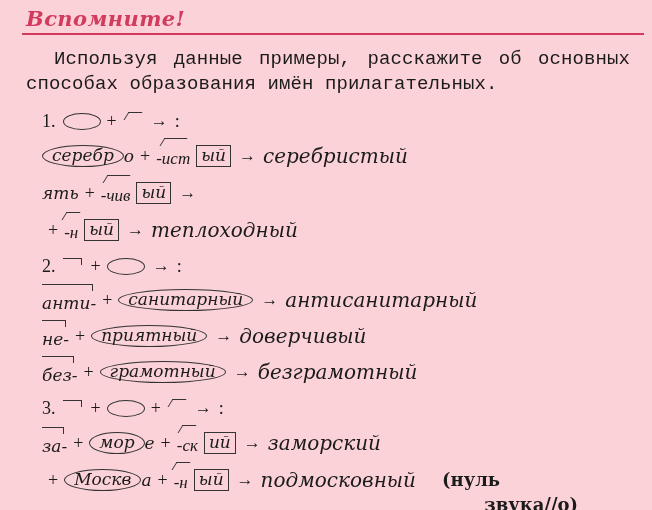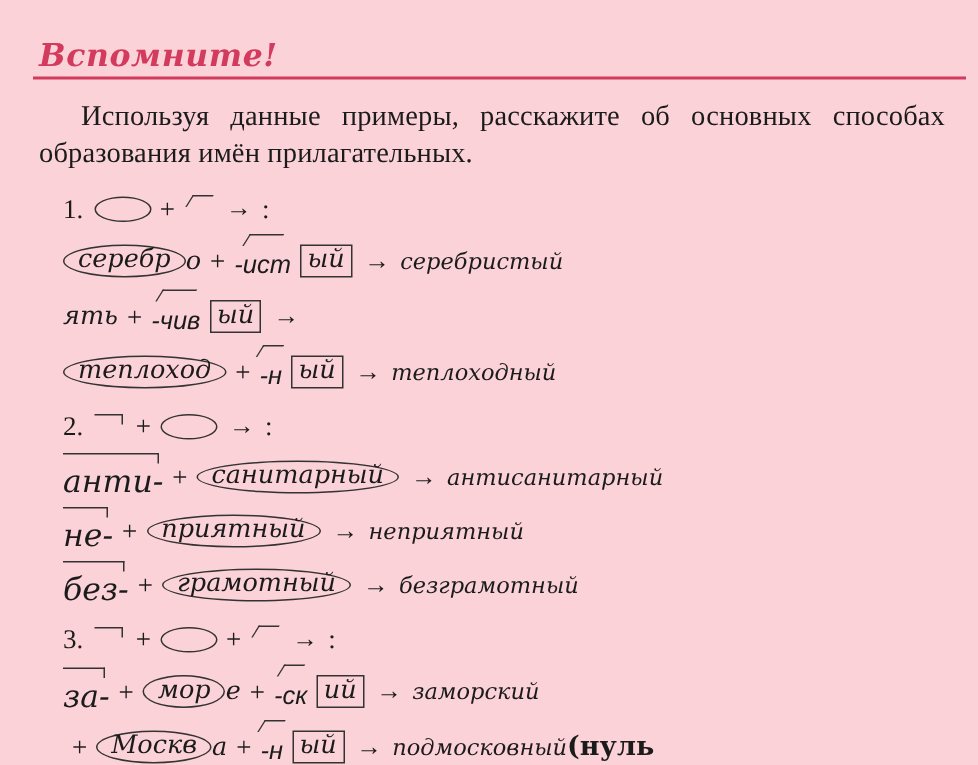--- a/index.html
+++ b/index.html
@@ -13,21 +13,21 @@
     font-family: "Liberation Serif", serif;
     color: #1b1b1b;
     overflow: hidden;
     position: relative;
   }
   .page {
     position: relative;
     width: 652px;
     height: 510px;
     box-sizing: border-box;
-    padding: 22px 14px 0 22px;
+    padding: 4px 14px 0 22px;
   }
   
   .header-title {
     font-family: "DejaVu Serif", serif;
     font-style: italic;
     font-weight: bold;
     font-size: 21px;
     color: #d23b5e;
     letter-spacing: 0.4px;
     margin: 2px 0 2px 4px;
@@ -39,20 +39,21 @@
     width: 622px;
   }
   
   .intro {
     font-size: 19px;
     line-height: 25px;
     text-align: justify;
     text-indent: 28px;
     margin: 0 8px 8px 4px;
     letter-spacing: 0.1px;
+    font-family: Liberation Mono, monospace;
   }
   
   .rules {
     margin: 0;
     padding: 0 0 0 20px;
   }
   .rule-block {
     margin-bottom: 2px;
   }
   .line {
@@ -99,21 +100,21 @@
   .root-oval.empty {
     width: 36px;
     height: 15px;
     padding: 0;
     vertical-align: middle;
   }
   .suffix-hat {
     position: relative;
     display: inline-block;
     font-style: italic;
-    font-family: Liberation Sans, sans-serif;
+    font-family: Liberation Serif, serif;
     font-size: 17px;
     padding-top: 7px;
   }
   .suffix-hat::before {
     content: "";
     position: absolute;
     left: 50%;
     top: 1px;
     width: 13px;
     height: 7px;
@@ -129,21 +130,21 @@
   .suffix-hat.solo {
     width: 20px;
     height: 12px;
     padding-top: 8px;
   }
   .prefix-mark {
     position: relative;
     display: inline-block;
     font-style: italic;
     font-family: "DejaVu Serif", serif;
-    font-size: 21px;
+    font-size: 17px;
     padding-top: 6px;
   }
   .prefix-mark::before {
     content: "";
     position: absolute;
     left: 0;
     right: 3px;
     top: 2px;
     height: 6px;
     border-top: 1.4px solid #333;
@@ -165,26 +166,27 @@
     text-align: right;
   }
   .plain-it {
     font-style: italic;
     font-family: "DejaVu Serif", serif;
     font-size: 17px;
   }
   .result {
     font-style: italic;
     font-family: "DejaVu Serif", serif;
-    font-size: 15px;
+    font-size: 20px;
   }
   .note {
     font-family: "DejaVu Serif", serif;
     font-weight: bold;
     font-size: 18px;
+    margin-left: 26px;
   }
   .note-second {
     font-family: "DejaVu Serif", serif;
     font-weight: bold;
     font-size: 18px;
     display: block;
     text-align: right;
     padding-right: 60px;
     margin-top: -4px;
   }
@@ -225,21 +227,20 @@
       <div class="line">
         <span class="plain-it">ять</span>
         <span class="op">+</span>
         <span class="suffix-hat wide">-чив</span>
         <span class="gap"></span>
         <span class="ending-box">ый</span>
         <span class="arrow">→</span>
       </div>
 
       <div class="line">
-        <span class="root-oval">теплоход</span>
         <span class="plain-it"></span>
         <span class="op">+</span>
         <span class="suffix-hat">-н</span>
         <span class="gap"></span>
         <span class="ending-box">ый</span>
         <span class="arrow">→</span>
         <span class="result">теплоходный</span>
       </div>
     </div>
 
@@ -259,21 +260,21 @@
         <span class="root-oval">санитарный</span>
         <span class="arrow">→</span>
         <span class="result">антисанитарный</span>
       </div>
 
       <div class="line">
         <span class="prefix-mark">не-</span>
         <span class="op">+</span>
         <span class="root-oval">приятный</span>
         <span class="arrow">→</span>
-        <span class="result">неприятный</span>
+        <span class="result">доверчивый</span>
       </div>
 
       <div class="line">
         <span class="prefix-mark">без-</span>
         <span class="op">+</span>
         <span class="root-oval">грамотный</span>
         <span class="arrow">→</span>
         <span class="result">безграмотный</span>
       </div>
     </div>

